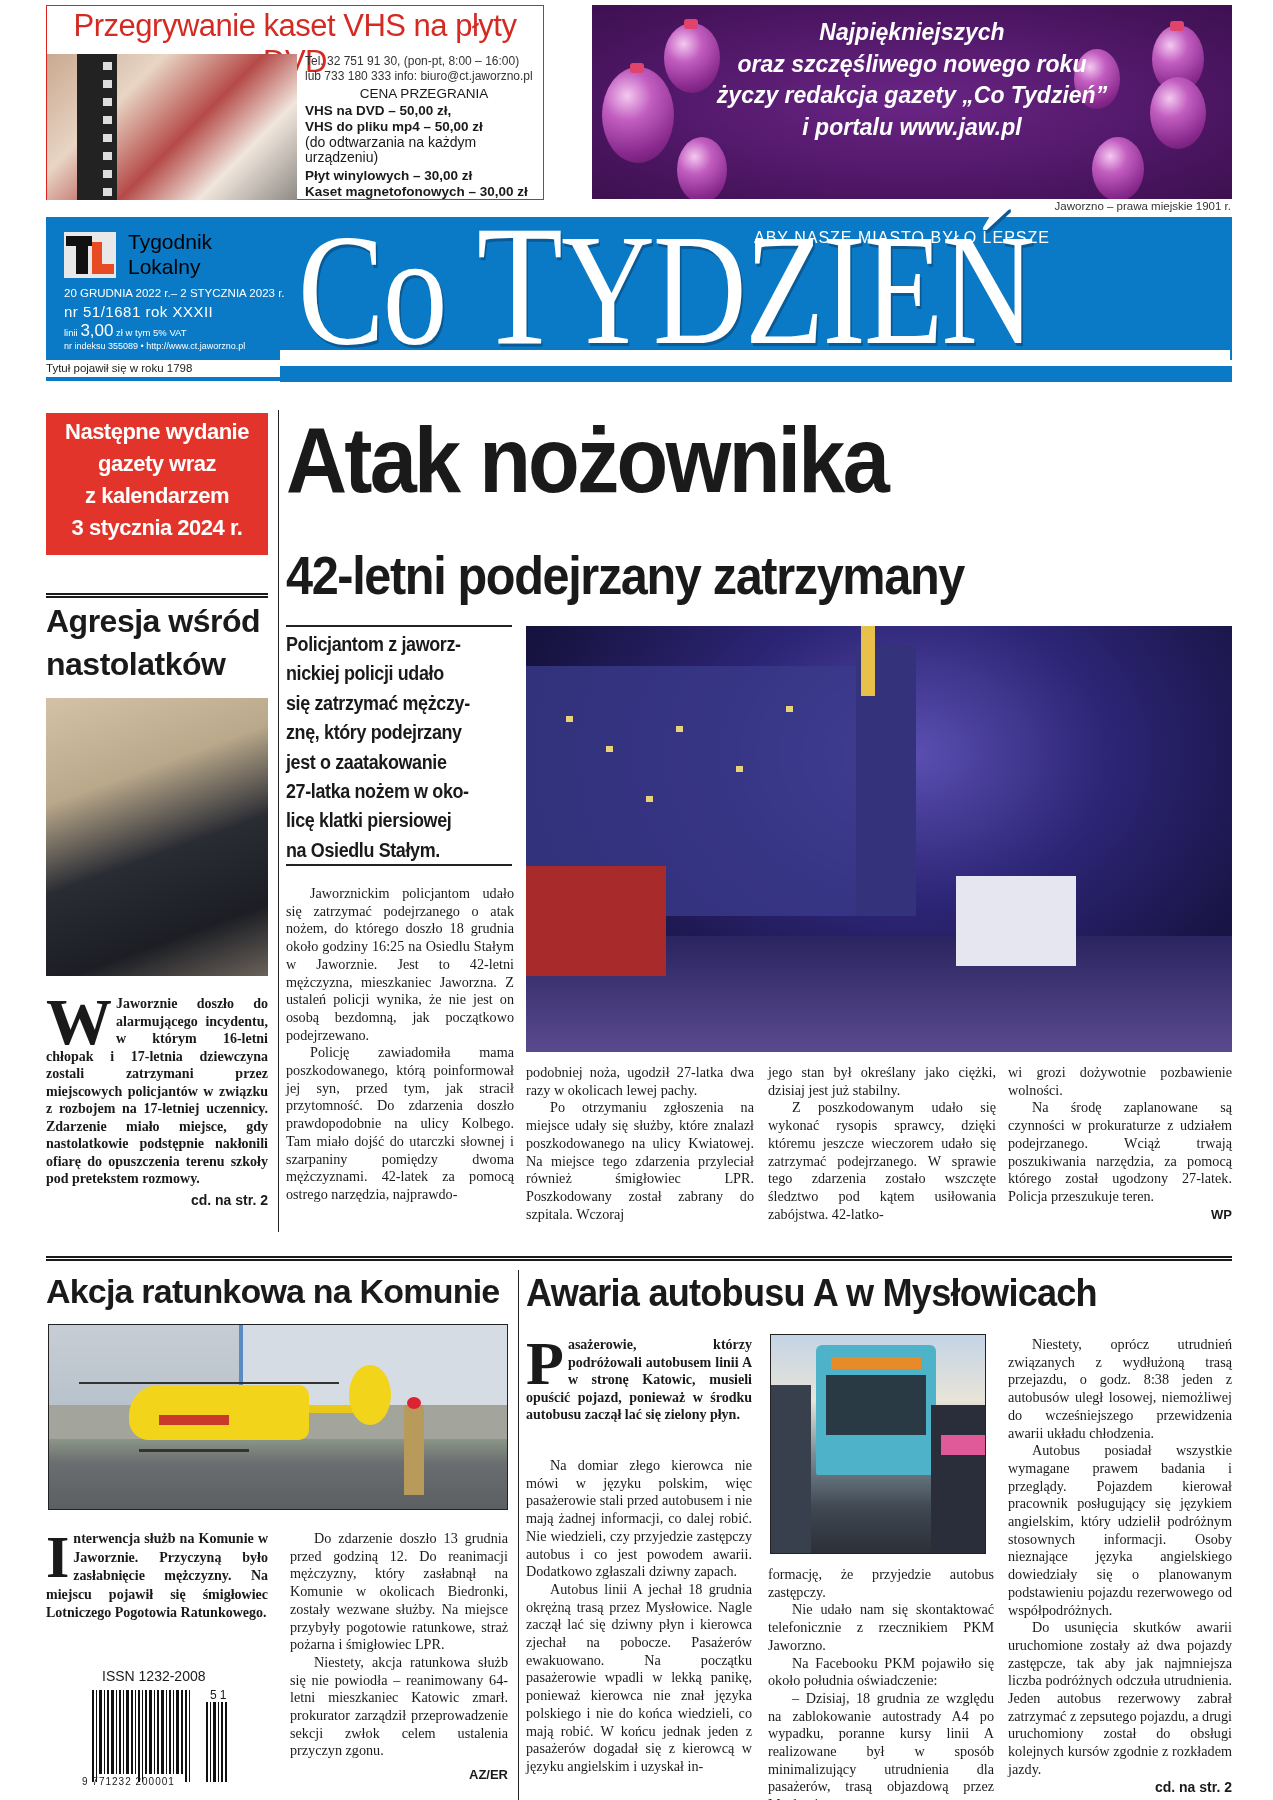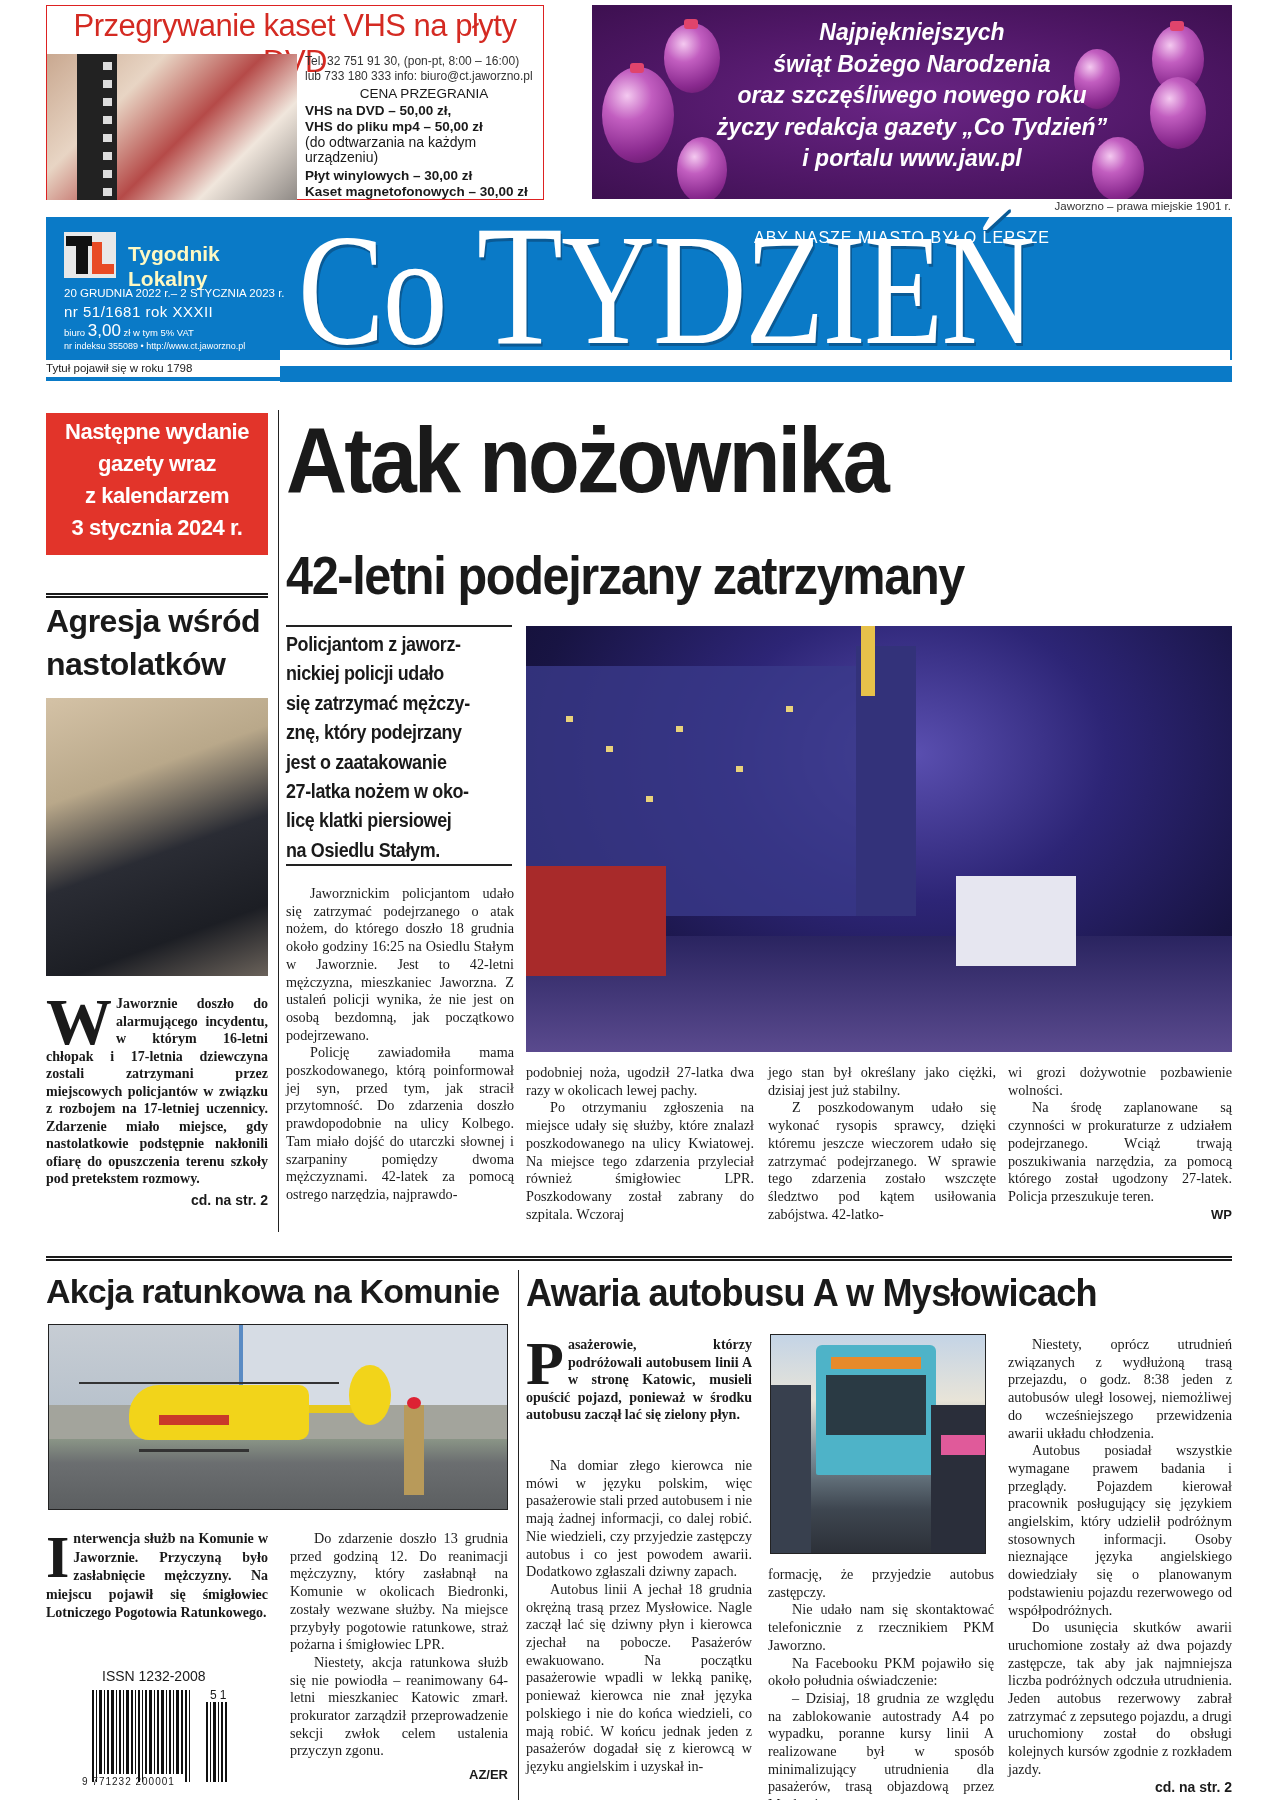--- a/index.html
+++ b/index.html
@@ -24,21 +24,21 @@
   .ornament { position: absolute; border-radius: 50%; background: radial-gradient(circle at 35% 30%,#f4c9f0 0%,#c25ec0 30%,#8a2a8f 70%,#5b1462 100%); }
   .bow { position: absolute; width: 14px; height: 10px; background: #e0446c; border-radius: 3px; }
   #xmas-text { left: 120px; top: 12px; width: 400px; text-align: center; color: #fff; font-family: "Liberation Sans", sans-serif; font-style: italic; font-weight: bold; font-size: 23px; line-height: 31.5px; }
   #city-rights { right: 42px; top: 200px; font-family: "Liberation Sans", sans-serif; font-size: 11.5px; color: #333; }
 
   
   #masthead { left: 46px; top: 217px; width: 1186px; height: 143px; background: #0a7ac7; }
   #masthead-bottom-white { left: 280px; top: 350px; width: 950px; height: 16px; background: #fff; }
   #masthead-bottom-blue { left: 280px; top: 366px; width: 952px; height: 16px; background: #0a7ac7; }
   #tl-logo { left: 18px; top: 15px; width: 52px; height: 46px; }
-  #tl-text { left: 82px; top: 24px; color: #fef9c3; font-family: "Liberation Sans", sans-serif; font-size: 21px; line-height: 25px; font-weight: bold; }
+  #tl-text { left: 82px; top: 12px; color: #000000; font-family: "Liberation Sans", sans-serif; font-size: 21px; line-height: 25px; }
   #mast-date { left: 18px; top: 70px; color: #fff; font-family: "Liberation Sans", sans-serif; font-size: 11.5px; }
   #mast-issue { left: 18px; top: 86px; color: #fff; font-family: "Liberation Sans", sans-serif; font-size: 15px; letter-spacing: 0.5px; }
   #mast-price { left: 18px; top: 104px; color: #fff; font-family: "Liberation Sans", sans-serif; font-size: 9.5px; }
   #mast-price b { font-size: 17px; font-weight: normal; }
   #mast-index { left: 18px; top: 124px; color: #fff; font-family: "Liberation Sans", sans-serif; font-size: 9px; }
   #mast-title { left: 252px; top: -12px; color: #fff; font-family: "Liberation Serif", serif; font-size: 158px; line-height: 160px; transform: scaleX(0.82); transform-origin: left top; letter-spacing: -2px; white-space: nowrap; text-shadow: 2px 3px 0 #0a5a95; }
   #mast-title .big { font-size: 172px; }
   #mast-slogan { left: 708px; top: 12px; color: #fff; font-family: "Liberation Sans", sans-serif; font-size: 16px; letter-spacing: 1px; }
   #title-year { left: 46px; top: 362px; font-family: "Liberation Sans", sans-serif; font-size: 11.5px; color: #222; }
   #year-rule { left: 46px; top: 377px; width: 235px; height: 4px; background: #0a7ac7; }
@@ -129,21 +129,20 @@
   <div class="ornament" style="left:85px;top:132px;width:50px;height:66px"></div>
   <div class="ornament" style="left:560px;top:20px;width:52px;height:68px"></div>
   <div class="ornament" style="left:482px;top:44px;width:46px;height:60px"></div>
   <div class="ornament" style="left:558px;top:72px;width:56px;height:72px"></div>
   <div class="ornament" style="left:500px;top:132px;width:52px;height:64px"></div>
   <div class="bow" style="left:92px;top:14px"></div>
   <div class="bow" style="left:38px;top:58px"></div>
   <div class="bow" style="left:578px;top:16px"></div>
   <div id="xmas-text" class="abs">
     <div>Najpiękniejszych</div>
-    <div>świąt Bożego Narodzenia</div>
     <div>oraz szczęśliwego nowego roku</div>
     <div>życzy redakcja gazety „Co Tydzień”</div>
     <div>i portalu www.jaw.pl</div>
   </div>
 </div>
 <div id="city-rights" class="abs">Jaworzno – prawa miejskie 1901 r.</div>
 
 <div id="masthead" class="abs">
   <svg id="tl-logo" class="abs" viewBox="0 0 52 46">
     <rect x="0" y="0" width="52" height="46" fill="#e8e8e8"></rect>
@@ -152,21 +151,21 @@
     <rect x="28" y="10" width="10" height="32" fill="#e84a24"></rect>
     <rect x="28" y="32" width="22" height="10" fill="#e84a24"></rect>
   </svg>
   <div id="tl-text" class="abs">
     <div>Tygodnik</div>
     <div>Lokalny</div>
   </div>
   <div id="mast-date" class="abs">20 GRUDNIA 2022 r.– 2 STYCZNIA 2023 r.</div>
   <div id="mast-issue" class="abs">nr 51/1681 rok XXXII</div>
   <div id="mast-price" class="abs">
-    <span>biuro</span>
+    <span>linii</span>
     <b>3,00</b>
     <span>zł w tym 5% VAT</span>
   </div>
   <div id="mast-index" class="abs">nr indeksu 355089 • http://www.ct.jaworzno.pl</div>
   <div id="mast-title" class="abs"><span>Co </span><span class="big">T</span><span>YDZIEŃ</span></div>
   <div id="mast-slogan" class="abs">ABY NASZE MIASTO BYŁO LEPSZE</div>
 </div>
 <div id="masthead-bottom-white" class="abs"></div>
 <div id="masthead-bottom-blue" class="abs"></div>
 <div id="title-year" class="abs">Tytuł pojawił się w roku 1798</div>

